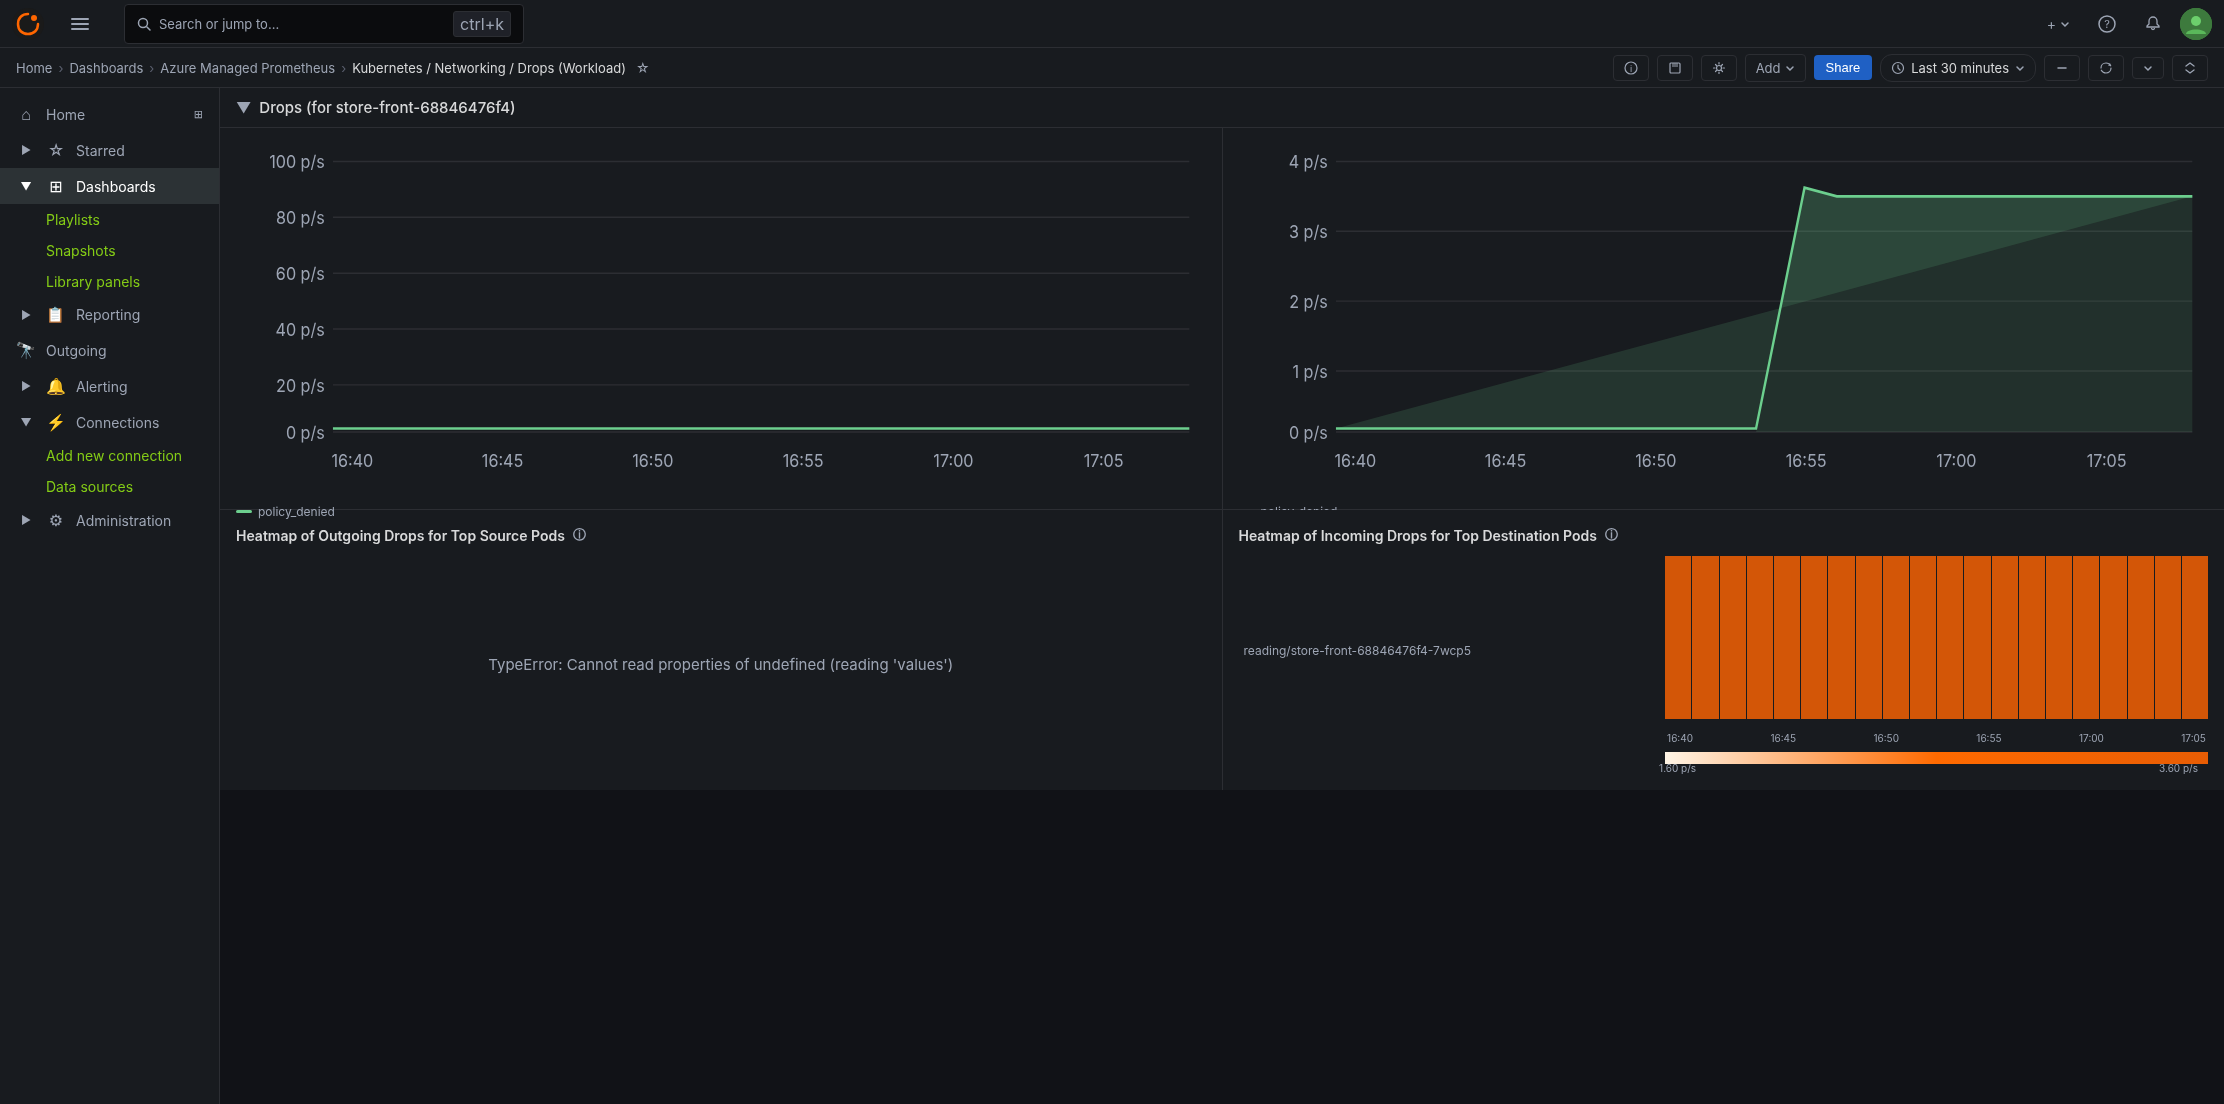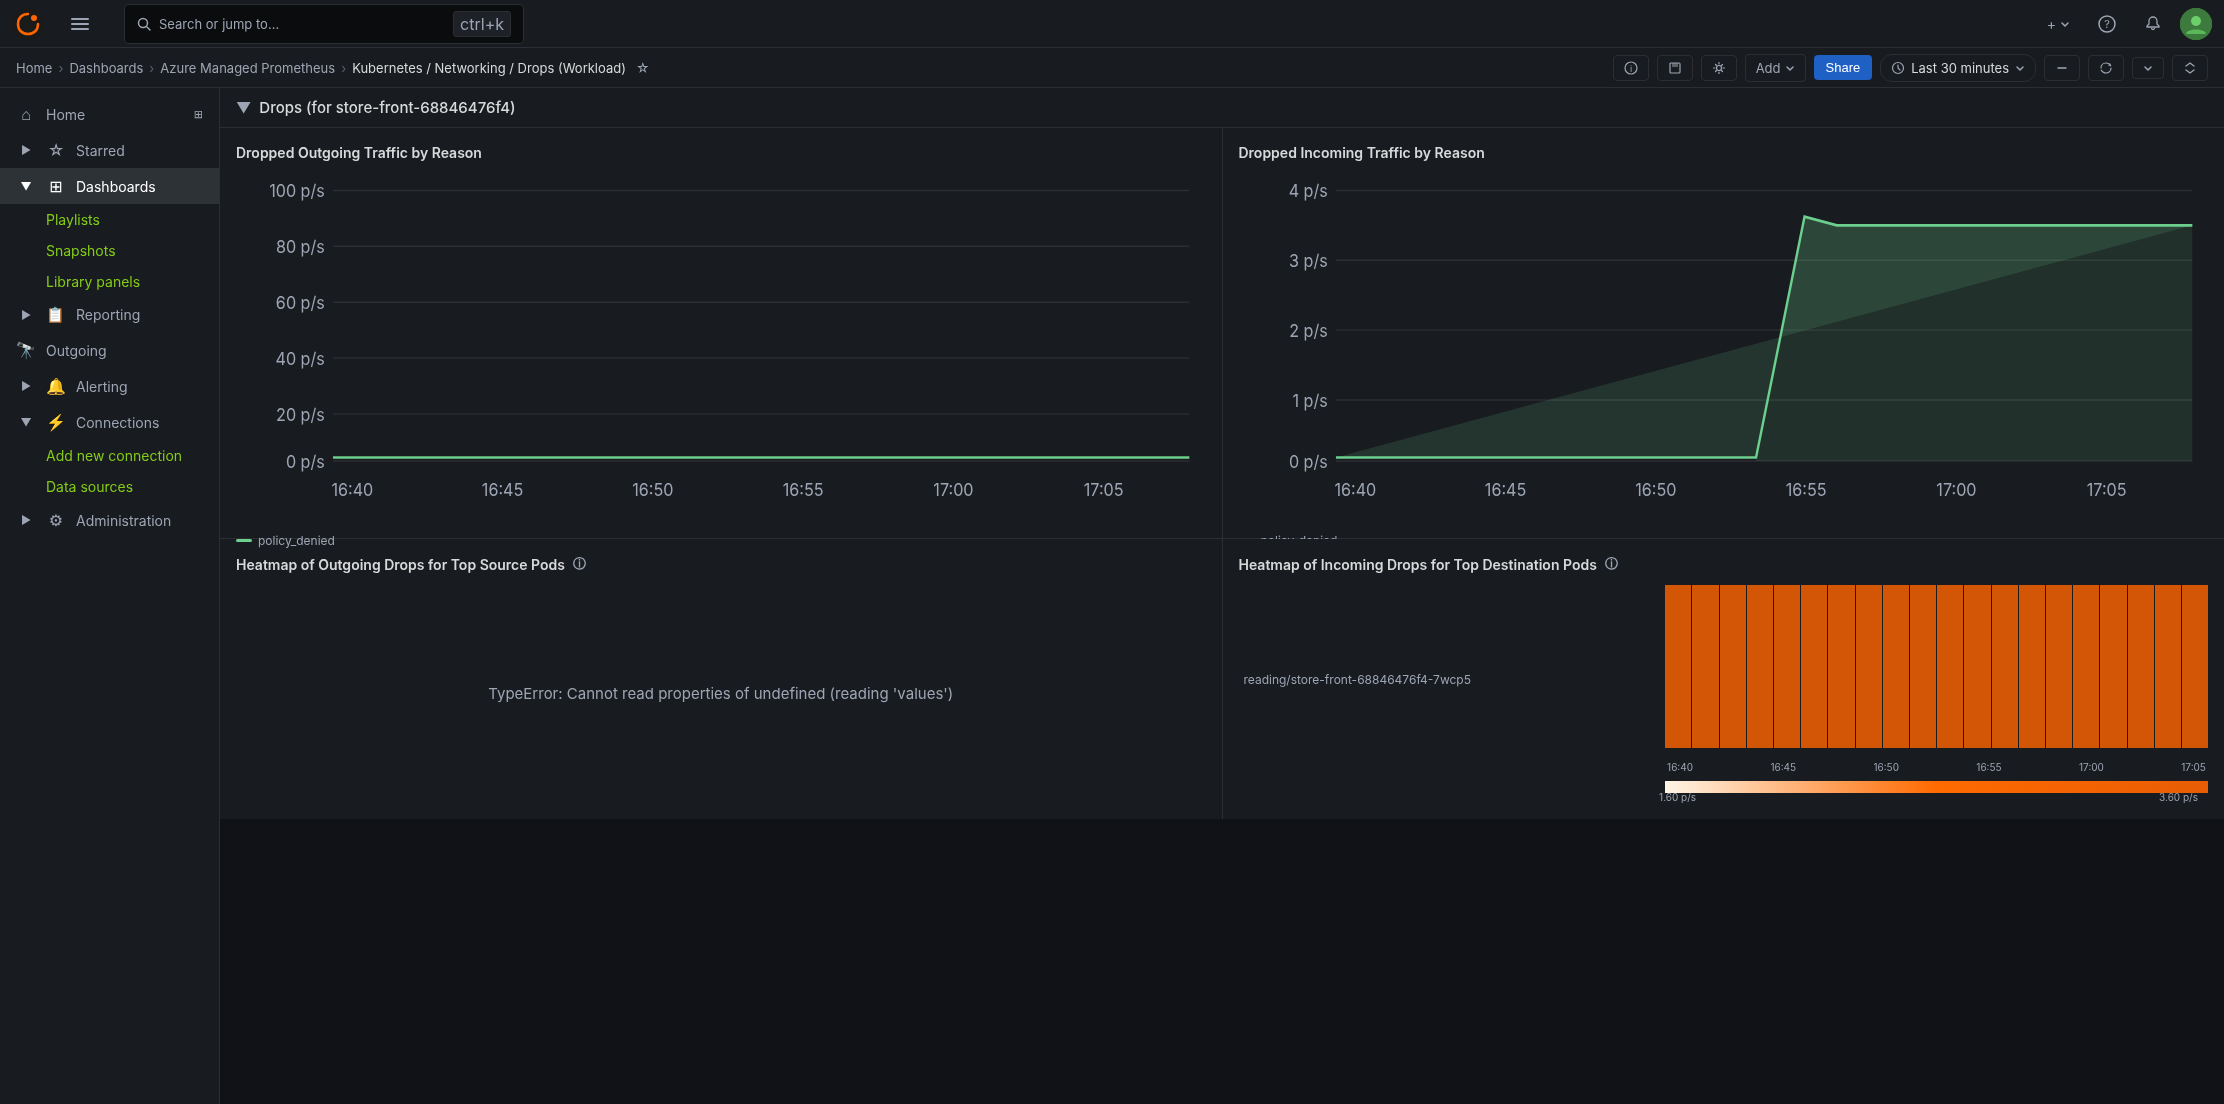--- a/index.html
+++ b/index.html
@@ -321,23 +321,20 @@
   <div class="content">
 
     <div class="section-header">
       <span class="collapse-icon">▼</span>
       <span>Drops (for store-front-68846476f4)</span>
     </div>
 
     <div class="panel-grid">
 
       <div class="panel">
-        <div class="panel-title">
-          <span>Dropped Outgoing Traffic by Reason</span>
-        </div>
         <div class="chart-area">
           <svg class="chart-svg" viewBox="0 0 600 200" preserveAspectRatio="none">
 
             <line x1="60" y1="10" x2="590" y2="10" stroke="#2c2e33" stroke-width="0.8"></line>
             <line x1="60" y1="42" x2="590" y2="42" stroke="#2c2e33" stroke-width="0.8"></line>
             <line x1="60" y1="74" x2="590" y2="74" stroke="#2c2e33" stroke-width="0.8"></line>
             <line x1="60" y1="106" x2="590" y2="106" stroke="#2c2e33" stroke-width="0.8"></line>
             <line x1="60" y1="138" x2="590" y2="138" stroke="#2c2e33" stroke-width="0.8"></line>
             <line x1="60" y1="165" x2="590" y2="165" stroke="#2c2e33" stroke-width="0.8"></line>
 
@@ -358,23 +355,20 @@
             <text x="537" y="185" text-anchor="middle" fill="#9da5b4" font-size="10">17:05</text>
           </svg>
           <div class="chart-legend">
             <div class="legend-color" style="background:#6ccf8e;"></div>
             <span>policy_denied</span>
           </div>
         </div>
       </div>
 
       <div class="panel">
-        <div class="panel-title">
-          <span>Dropped Incoming Traffic by Reason</span>
-        </div>
         <div class="chart-area">
           <svg class="chart-svg" viewBox="0 0 600 200" preserveAspectRatio="none">
 
             <line x1="60" y1="10" x2="590" y2="10" stroke="#2c2e33" stroke-width="0.8"></line>
             <line x1="60" y1="50" x2="590" y2="50" stroke="#2c2e33" stroke-width="0.8"></line>
             <line x1="60" y1="90" x2="590" y2="90" stroke="#2c2e33" stroke-width="0.8"></line>
             <line x1="60" y1="130" x2="590" y2="130" stroke="#2c2e33" stroke-width="0.8"></line>
             <line x1="60" y1="165" x2="590" y2="165" stroke="#2c2e33" stroke-width="0.8"></line>
 
             <text x="55" y="14" text-anchor="end" fill="#9da5b4" font-size="10">4 p/s</text>

